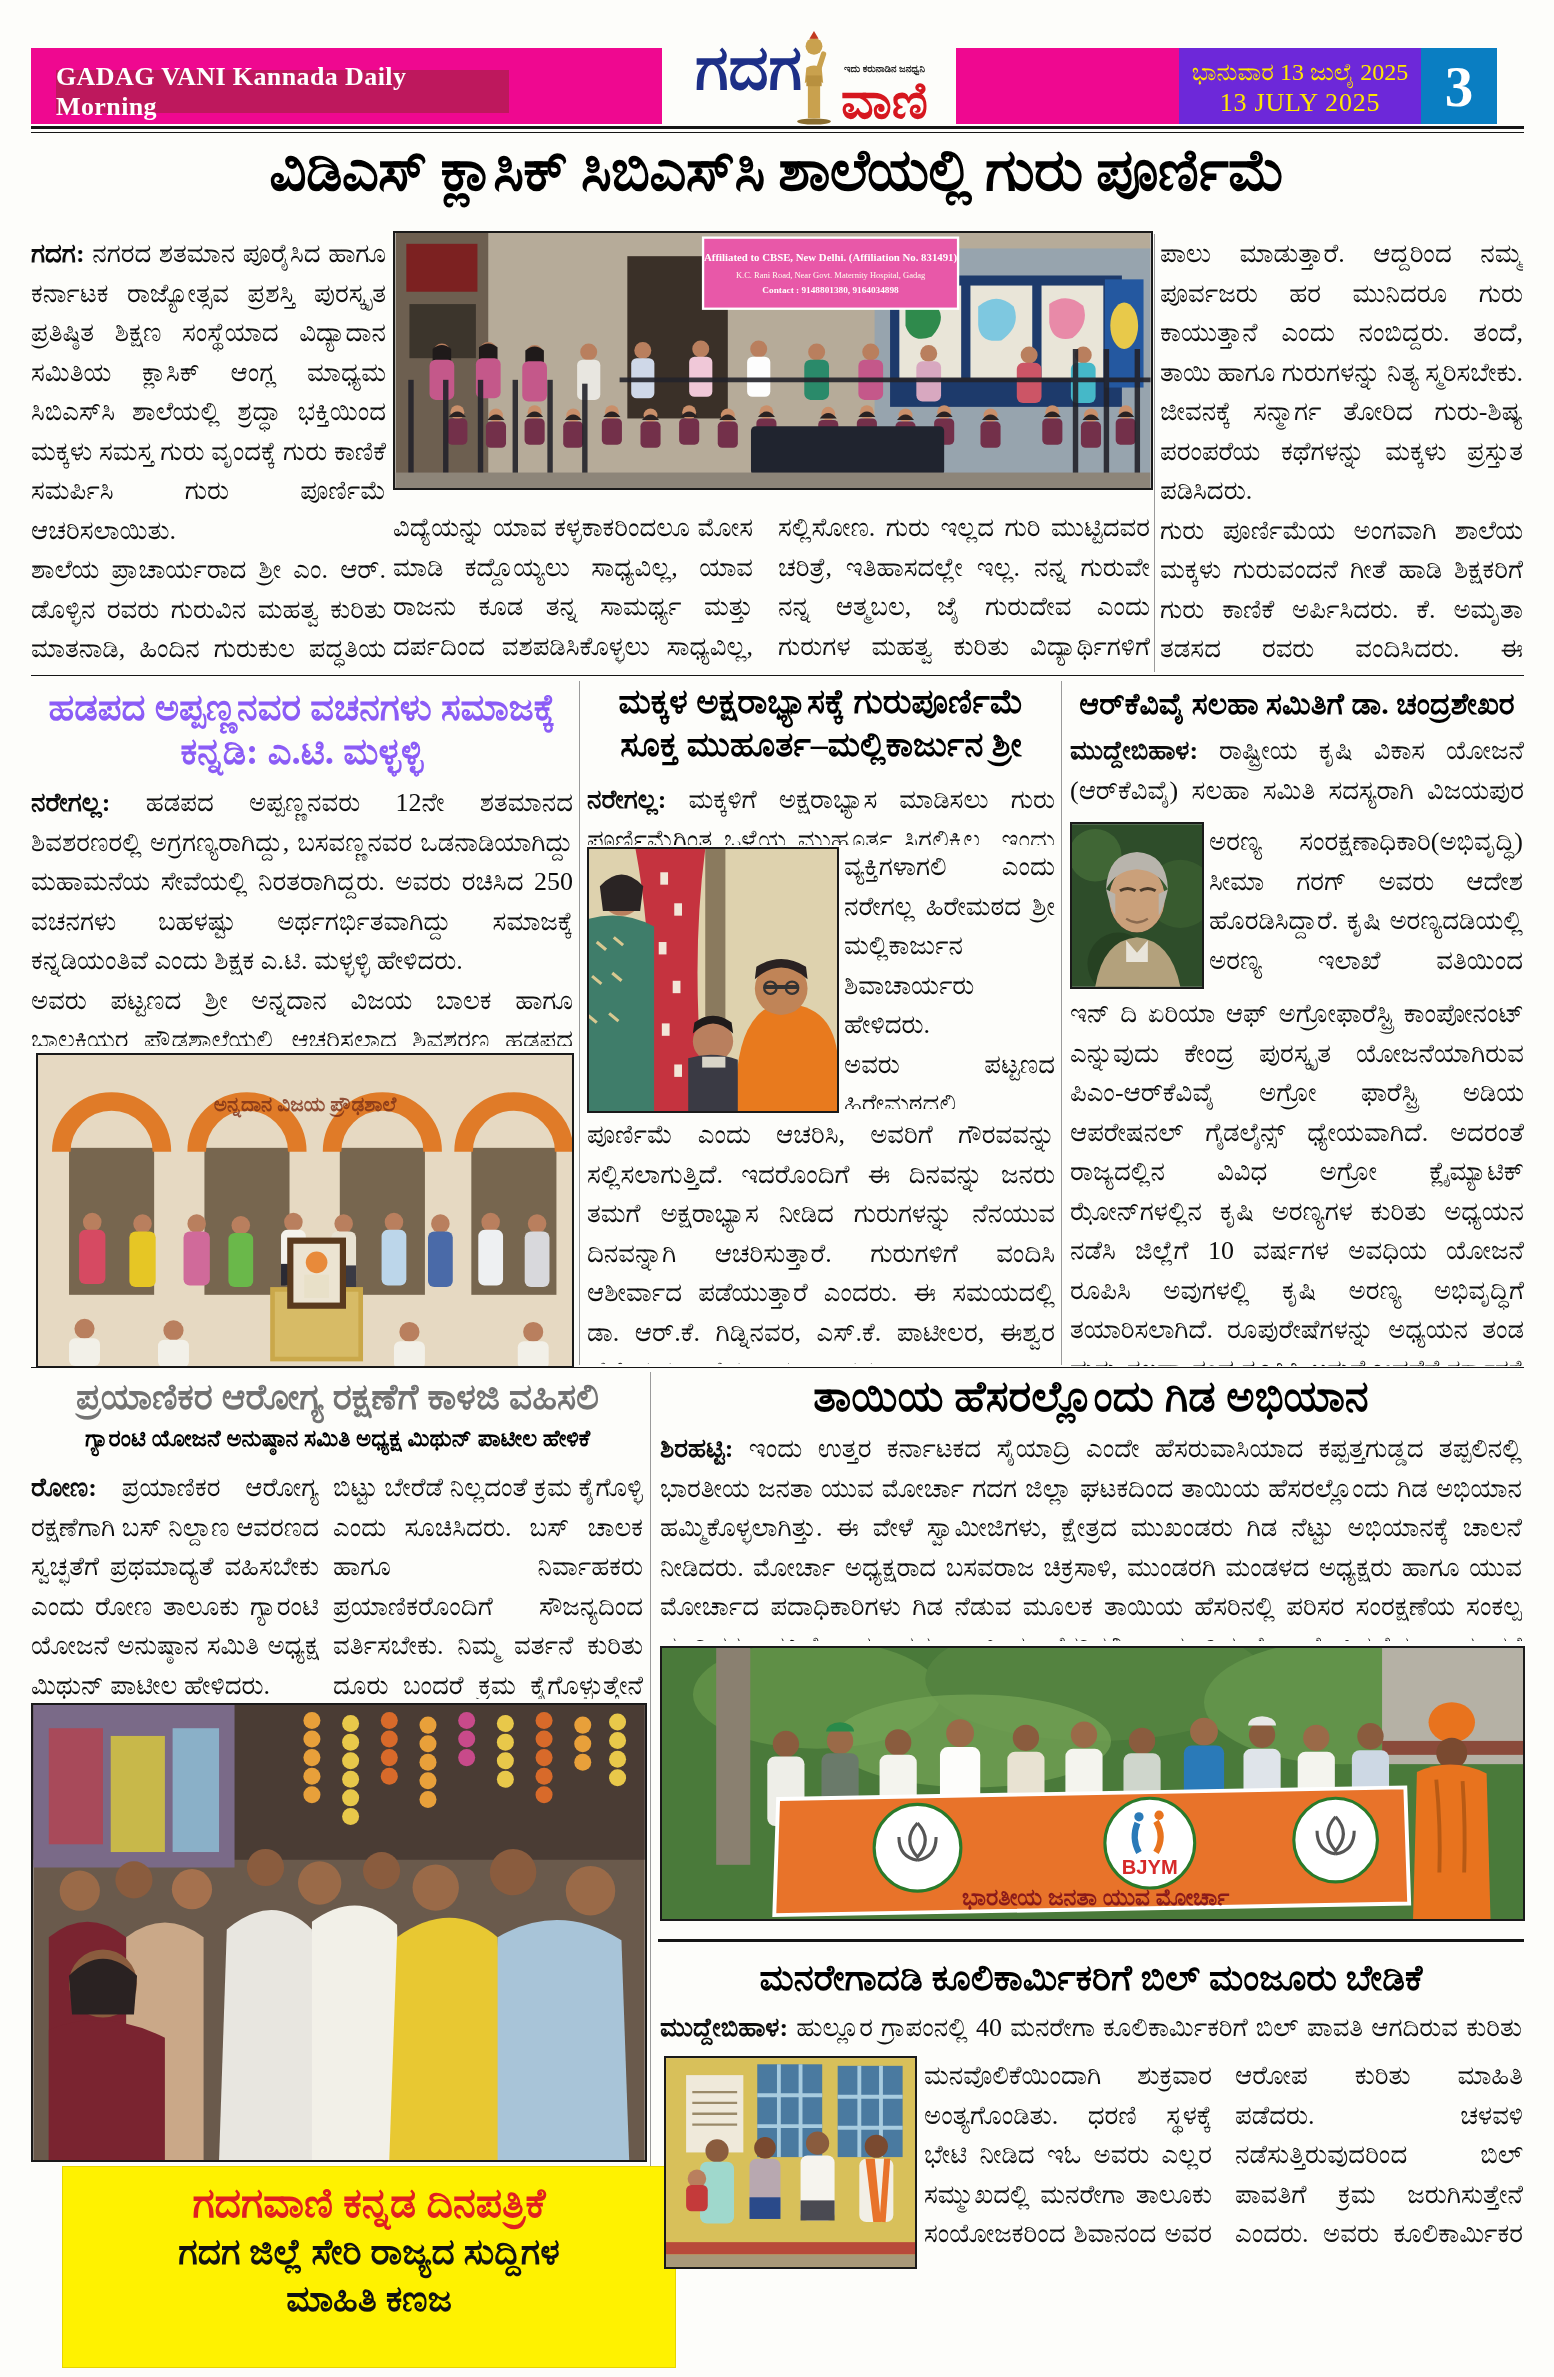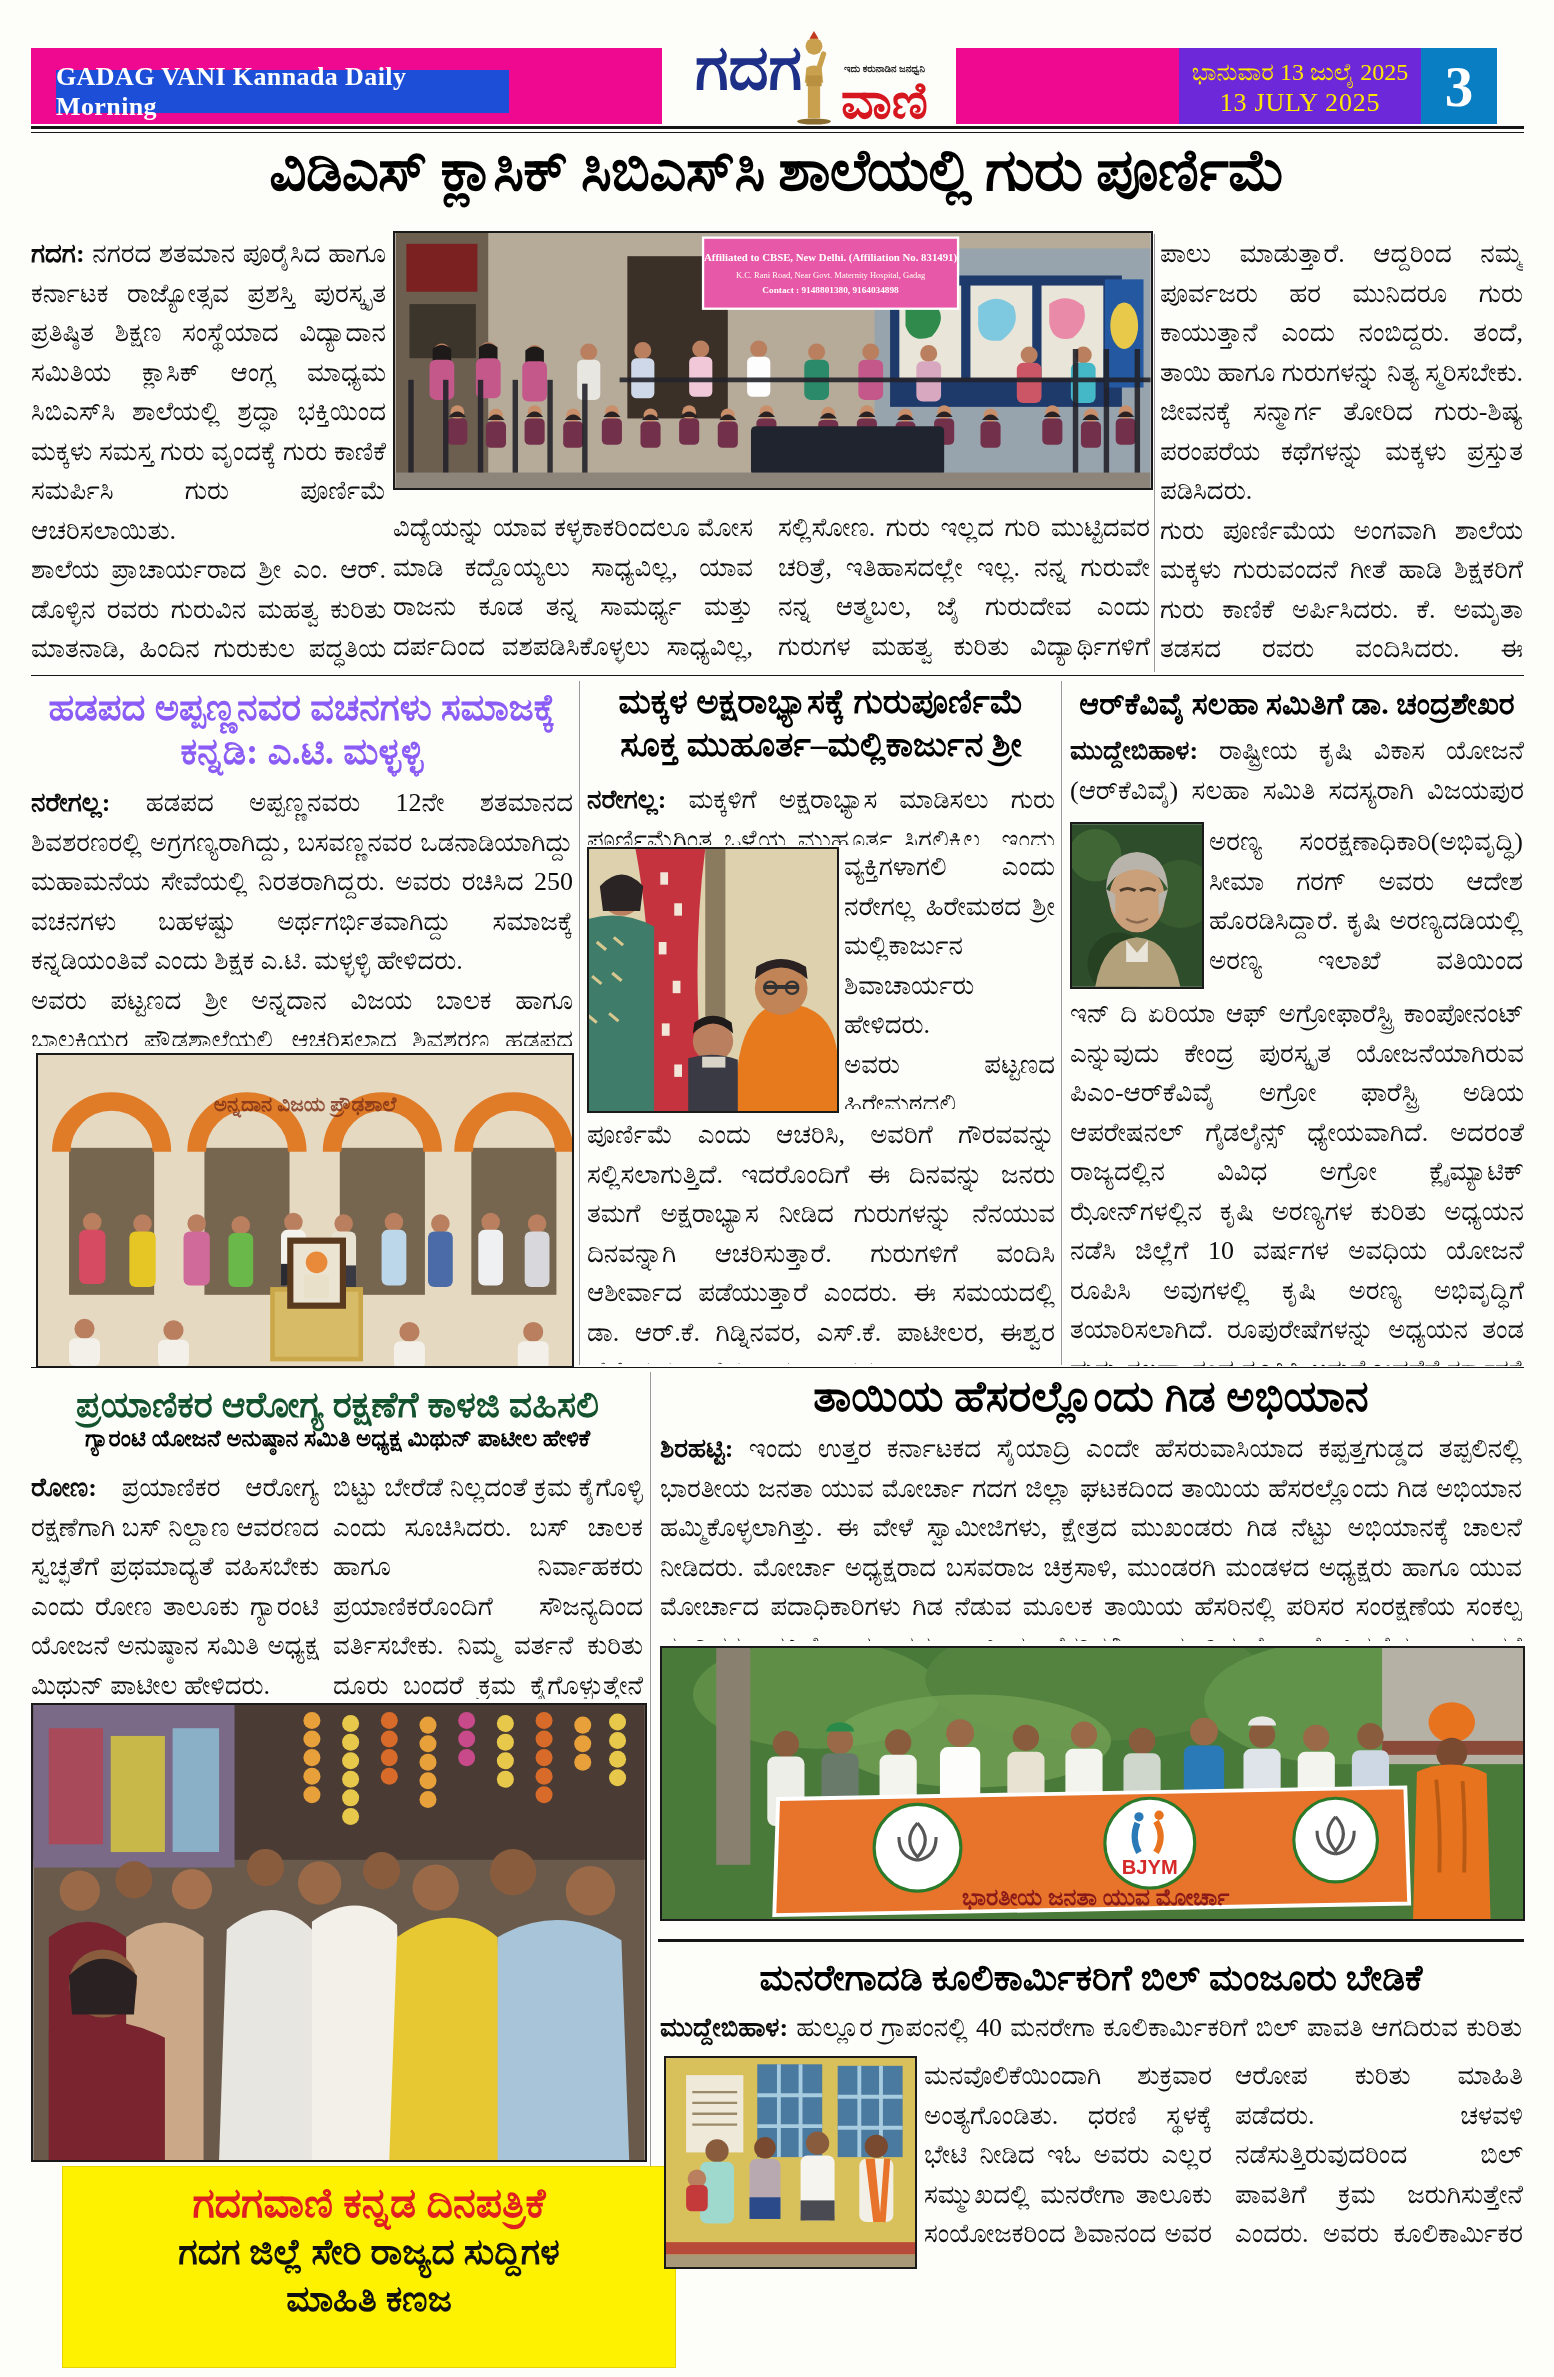--- a/index.html
+++ b/index.html
@@ -1,38 +1,38 @@
 <!DOCTYPE html>
 <html style="font-size:12.4px"><head>
 <meta charset="utf-8">
 <style>
   html,body{margin:0;padding:0;background:#e9e9e9;}
   .page{position:relative;width:1555px;height:2377px;background:#fdfdfa;margin:0 auto;
         font-family:"Liberation Serif","DejaVu Serif",serif;color:#111;overflow:hidden;}
   .abs{position:absolute;}
   
   .pinkbar{background:#ef0890;}
-  .navybox{background:#1d4ed8;display:flex;align-items:center;justify-content:center;}
+  .navybox{background:#be185d;display:flex;align-items:center;justify-content:center;}
   .mast-eng{color:#fff;font-weight:bold;font-size:26px;letter-spacing:0.4px;}
   .logo-gadag{font-size:62px;font-weight:bold;color:#1d2f87;line-height:1;}
   .logo-tag{font-size:10px;color:#222;font-weight:bold;white-space:nowrap;}
   .logo-vani{font-size:51px;font-weight:bold;color:#d6171f;line-height:1;}
   .datebox{background:#6d28d9;color:#ffe800;text-align:center;font-weight:normal;}
   .date-k{font-size:24px;line-height:1.35;padding-top:7.7px;}
   .date-e{font-size:26px;letter-spacing:0.8px;}
   .pagenum{background:#0a7ec2;color:#fff;font-weight:bold;font-size:57px;
            display:flex;align-items:center;justify-content:center;}
   .hrule{border-top:3.1px solid #151515;}
   .hrule2{border-top:0.8px solid #151515;}
   
   .headline-main{font-size:58px;font-weight:bold;text-align:center;line-height:1.05;letter-spacing:-0.8px;color:#000;}
   .h2a{font-size:37px;font-weight:bold;text-align:center;line-height:1.2;color:#8b5cf6;}
   .h2b{font-size:34px;font-weight:bold;text-align:center;line-height:1.25;color:#000;}
   .h2c{font-size:30px;font-weight:bold;text-align:center;color:#000;}
-  .h3a{font-size:36px;font-weight:bold;text-align:center;color:#14532d;margin-top:8px;}
+  .h3a{font-size:36px;font-weight:bold;text-align:center;color:#737373;}
   .h3sub{font-size:23px;font-weight:bold;text-align:center;color:#000;}
   .h3b{font-size:43px;font-weight:bold;text-align:center;color:#000;}
   .h3c{font-size:36px;font-weight:bold;text-align:center;color:#000;}
   
   .body{font-size:26px;line-height:1.52;text-align:justify;overflow:hidden;color:#0d0d0d;}
   .body .dl{font-weight:bold;}
   .body span{white-space:pre-line;}
   .vrule{border-left:0.8px solid #9a9a9a;width:0;}
   .photo{border:2.3px solid #1a1a1a;overflow:hidden;background:#ccc;}
   .photo svg{display:block;width:100%;height:100%;}

